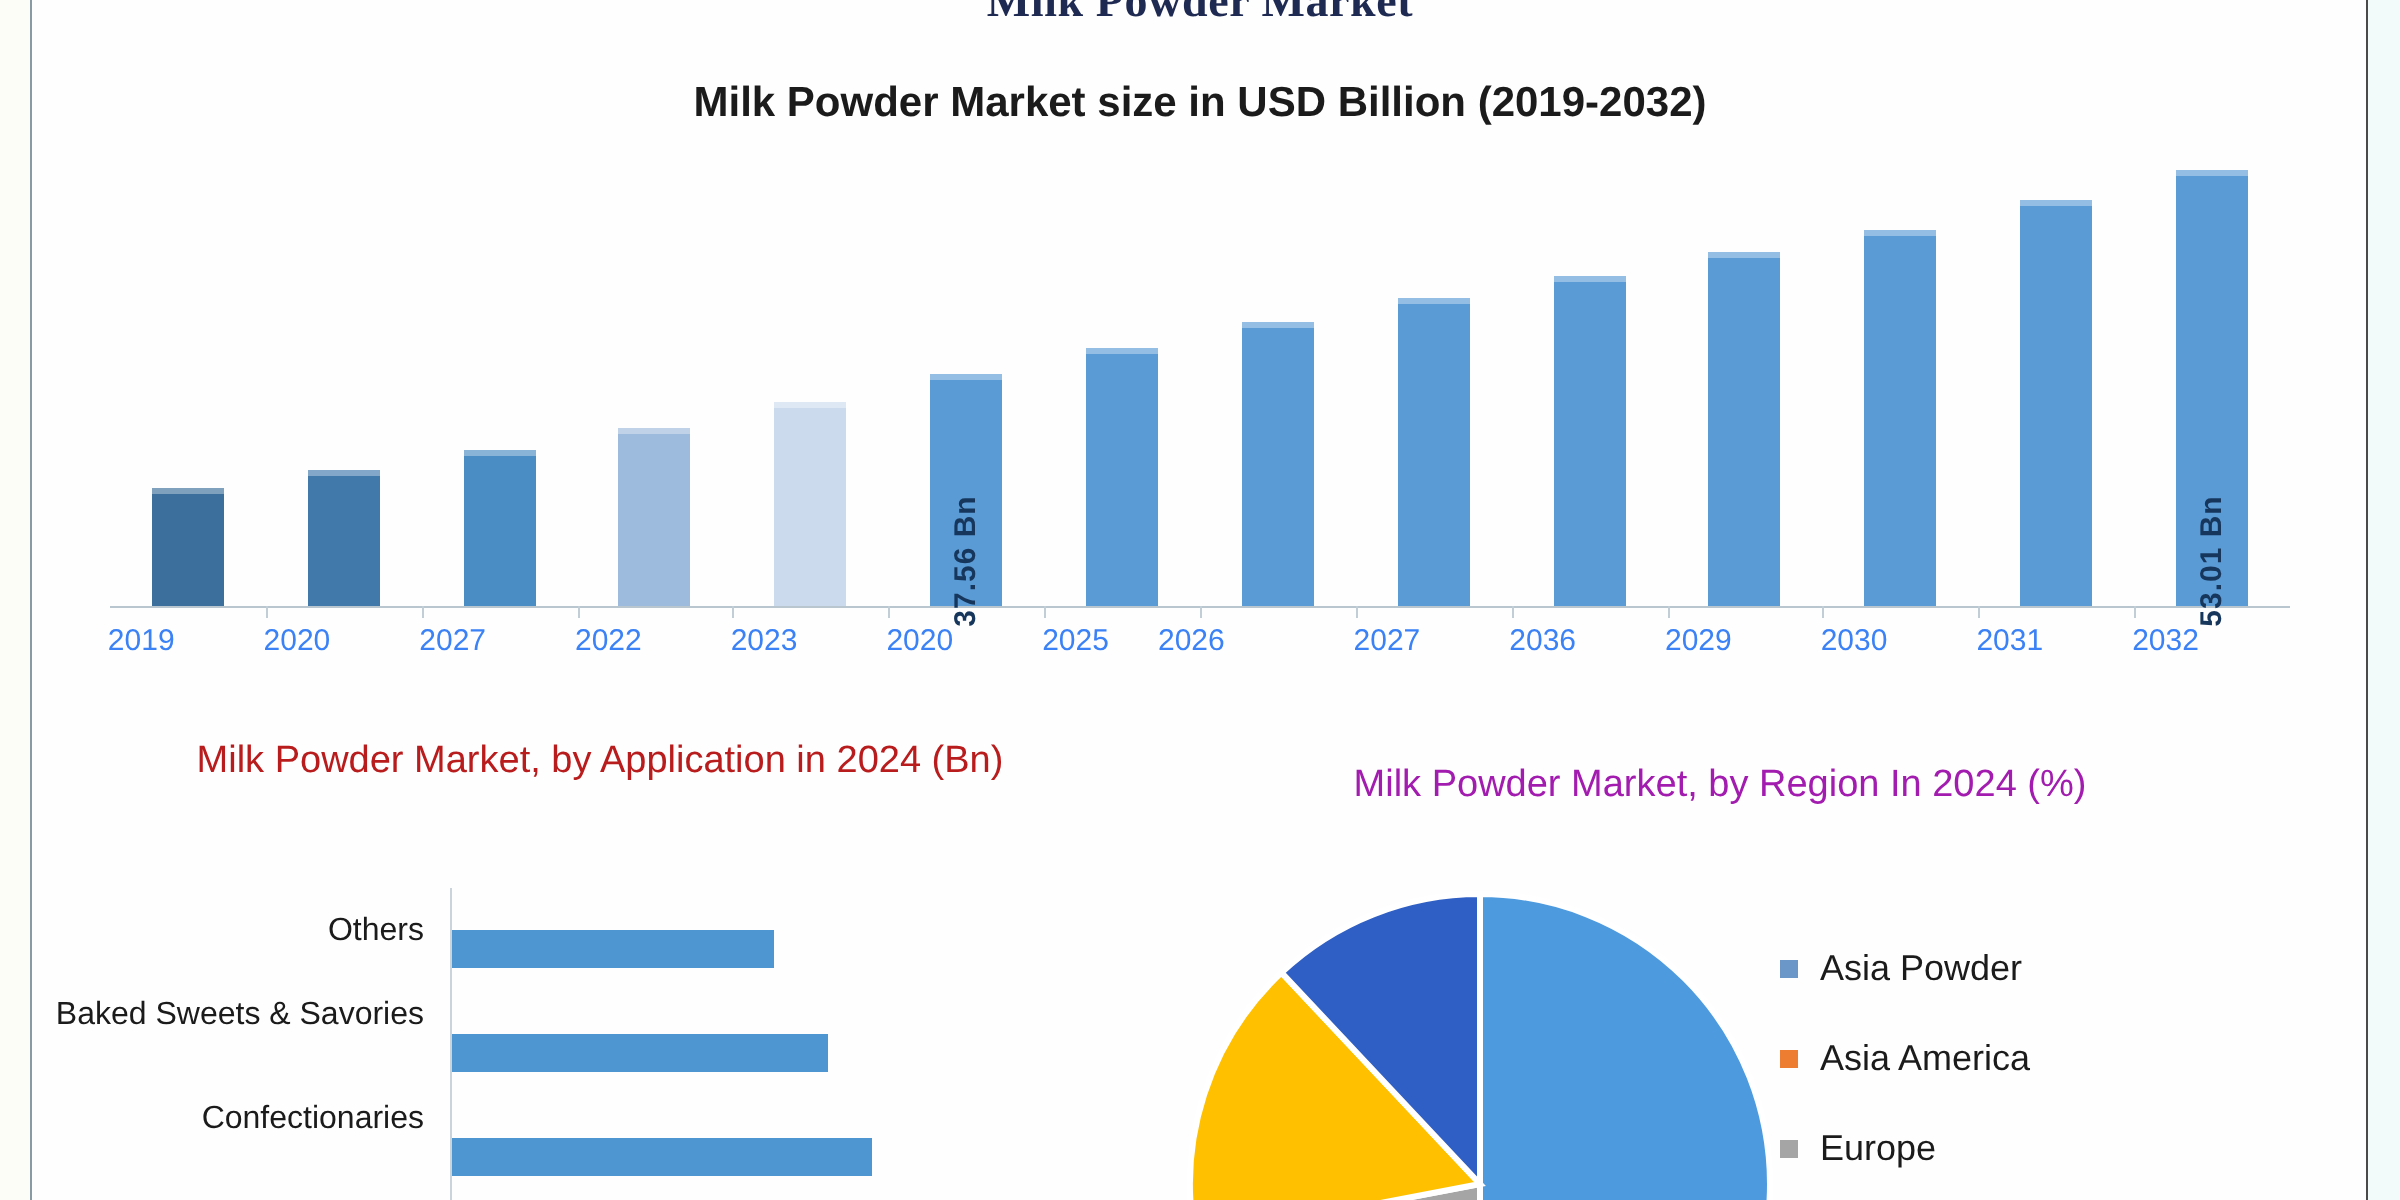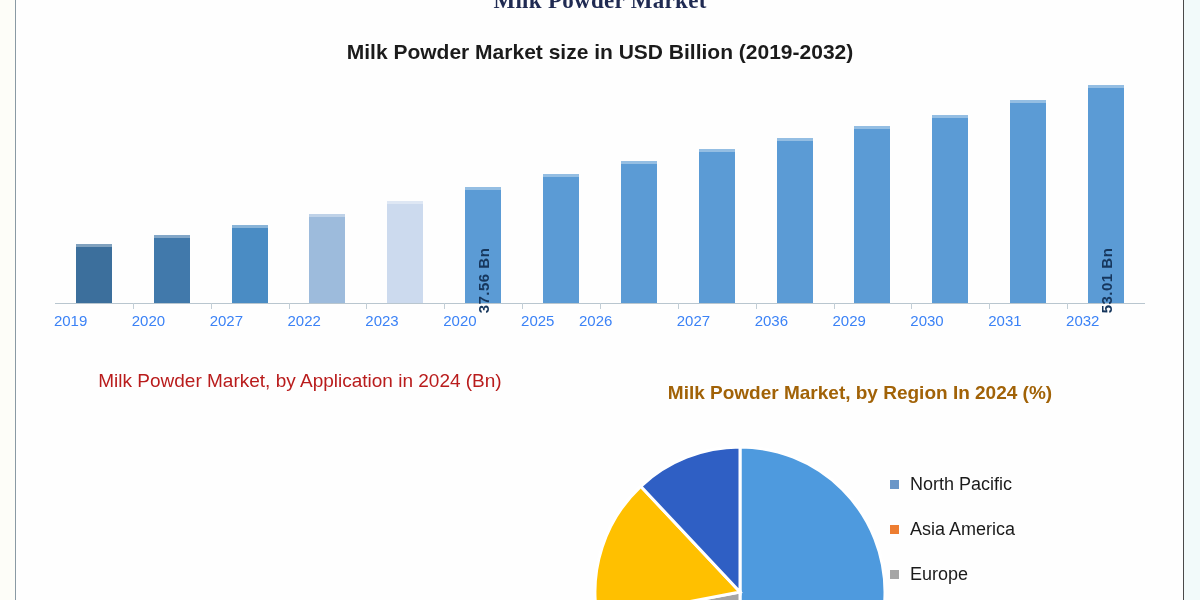--- a/index.html
+++ b/index.html
@@ -66,21 +66,21 @@
   .hbar-cat{
     position:absolute;right:368px;width:220px;text-align:right;
     font-size:16px;color:#1b1b1b;line-height:20px;
   }
   .hbar{position:absolute;left:206px;height:19px;background:#4e96d2;}
 
   
   .region-panel{position:absolute;left:600px;top:380px;width:580px;height:220px;}
   .region-title{
     position:absolute;left:10px;top:0;width:500px;text-align:center;
-    font-size:19px;font-weight:bold;color:#a16207;line-height:26px;
+    font-size:19px;font-weight:normal;color:#a21caf;line-height:26px;
   }
   .pie-wrap{position:absolute;left:-10px;top:62px;width:300px;height:160px;}
   .pie{
     position:absolute;left:0;top:0;width:300px;height:300px;
   }
   .legend{position:absolute;left:290px;top:82px;width:280px;}
   .legend-row{display:flex;align-items:center;height:45px;}
   .legend-swatch{width:9px;height:9px;margin-right:11px;flex:0 0 auto;}
   .legend-text{font-size:18px;color:#1b1b1b;white-space:nowrap;}
 </style>
@@ -199,36 +199,51 @@
         <div class="year" style="left: 739.643px;">2036</div>
         <div class="year" style="left: 817.5px;">2029</div>
         <div class="year" style="left: 895.357px;">2030</div>
         <div class="year" style="left: 973.214px;">2031</div>
         <div class="year" style="left: 1051.07px;">2032</div>
       </div>
   </div>
 
   <div class="app-panel">
     <div class="app-title">Milk Powder Market, by Application in 2024 (Bn)</div>
+    <div class="hbar-area" id="hbarArea">
+      <div class="hbar-axis"></div>
+    <div class="hbar-row" style="top: 0px;">
+          <div class="hbar-cat" style="top: 12px;">Others</div>
+          <div class="hbar" title="Others: 7.9" style="top: 21px; width: 161.068px; background: rgb(78, 150, 210);"></div>
+        </div>
+        <div class="hbar-row" style="top: 52px;">
+          <div class="hbar-cat" style="top: 2px;">Baked Sweets &amp; Savories</div>
+          <div class="hbar" title="Baked Sweets &amp; Savories: 9.2" style="top: 21px; width: 187.573px; background: rgb(78, 150, 210);"></div>
+        </div>
+        <div class="hbar-row" style="top: 104px;">
+          <div class="hbar-cat" style="top: 2px;">Confectionaries</div>
+          <div class="hbar" title="Confectionaries: 10.3" style="top: 21px; width: 210px; background: rgb(78, 150, 210);"></div>
+        </div>
+      </div>
   </div>
 
   <div class="region-panel">
     <div class="region-title">Milk Powder Market, by Region In 2024 (%)</div>
     <div class="pie-wrap">
       <svg class="pie" id="pieSvg" viewBox="0 0 300 300">
           <path d="M 150 150 L 150 5 A 145 145 0 0 1 150 295 Z" fill="#4e9ade" stroke="#ffffff" stroke-width="3"></path>
           <path d="M 150 150 L 150 295 A 145 145 0 0 1 7.568348644340148 177.17029061493005 Z" fill="#a5a5a5" stroke="#ffffff" stroke-width="3"></path>
           <path d="M 150 150 L 7.568348644340148 177.17029061493005 A 145 145 0 0 1 50.7406696403401 44.29954902389535 Z" fill="#ffc000" stroke="#ffffff" stroke-width="3"></path>
           <path d="M 150 150 L 50.7406696403401 44.29954902389535 A 145 145 0 0 1 149.99999999999997 5 Z" fill="#2f5fc4" stroke="#ffffff" stroke-width="3"></path>
         </svg>
     </div>
     <div class="legend" id="pieLegend">
         <div class="legend-row">
           <span class="legend-swatch" style="background: rgb(106, 150, 200);"></span>
-          <span class="legend-text">North Pacific</span>
+          <span class="legend-text">Asia Powder</span>
         </div>
         <div class="legend-row">
           <span class="legend-swatch" style="background: rgb(237, 125, 49);"></span>
           <span class="legend-text">Asia America</span>
         </div>
         <div class="legend-row">
           <span class="legend-swatch" style="background: rgb(165, 165, 165);"></span>
           <span class="legend-text">Europe</span>
         </div>
       </div>

